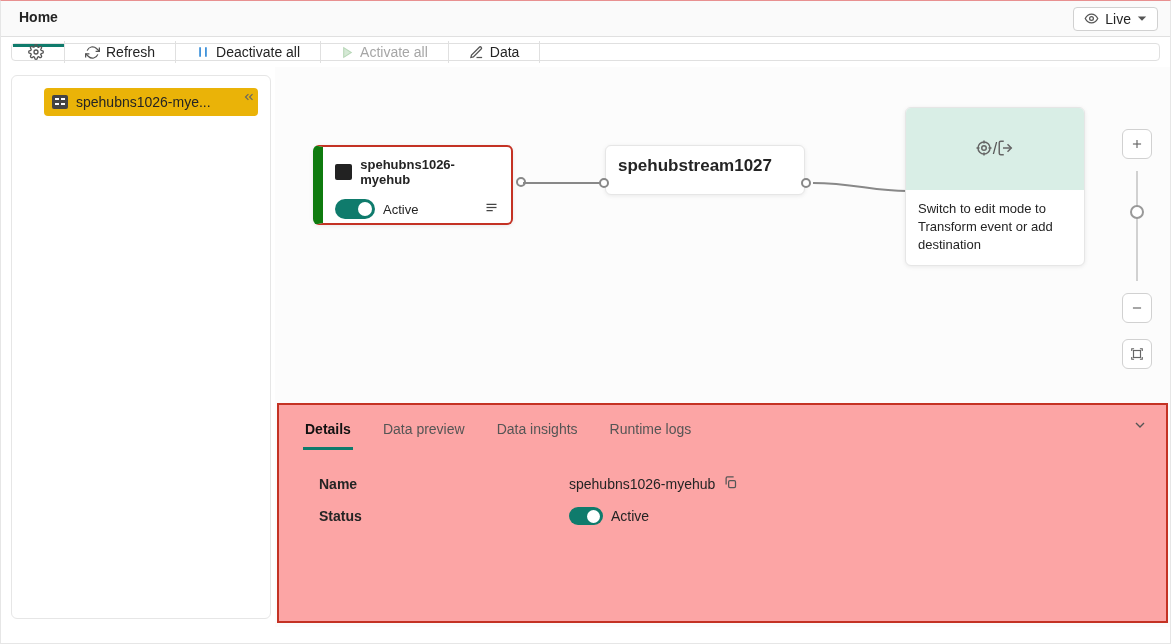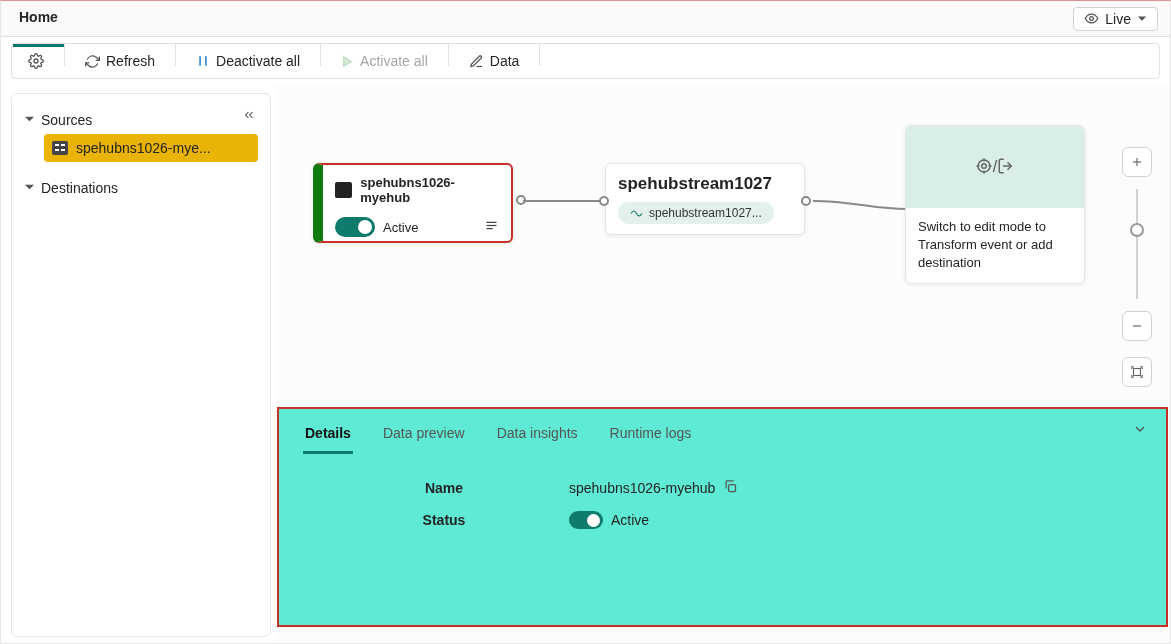--- a/index.html
+++ b/index.html
@@ -35,21 +35,22 @@
     gap: 6px;
     border: 1px solid #d1d1d1;
     border-radius: 4px;
     padding: 3px 10px;
     background: #fff;
   }
   
   .toolbar-row { padding: 6px 10px; }
   .toolbar {
     display: flex;
-    height: 36px;
+    align-items: center;
+    height: 18px;
     border: 1px solid #e0e0e0;
     border-radius: 4px;
     padding: 0 6px;
     gap: 4px;
     background: #fff;
   }
   .tbtn {
     display: inline-flex;
     align-items: center;
     gap: 6px;
@@ -181,26 +182,25 @@
     background: #fff; color: #555;
   }
   .ztrack { width: 2px; height: 110px; background: #d1d1d1; position: relative; margin: 4px 0; }
   .zthumb {
     width: 14px; height: 14px; border: 2px solid #999; background: #fff;
     border-radius: 50%; position: absolute; top: 34px; left: -6px;
   }
 
   
   .details-panel {
-    margin: 0 2px 18px 2px;
+    margin: 0 2px 4px 2px;
     border: 2px solid #c43224;
-    background: #5eead4;
+    background: #fca5a5;
     height: 220px;
     position: relative;
-    text-align: center;
   }
   .dp-tabs {
     display: flex; gap: 28px; padding: 10px 24px 0; border-bottom: 1px solid transparent;
   }
   .dp-tab { padding: 6px 2px 10px; color: #555; cursor: pointer; font-size: 14px; }
   .dp-tab.active { color: #111; font-weight: 600; border-bottom: 3px solid #0f7b6c; }
   .dp-collapse { position: absolute; right: 18px; top: 12px; color: #555; }
   .dp-body { padding: 24px 40px; }
   .kv { display: flex; align-items: center; margin-bottom: 14px; font-size: 14px; }
   .kv .k { width: 250px; font-weight: 600; }
@@ -282,39 +282,23 @@
 
 <div class="main">
 
   <div class="sidebar">
     <span class="collapse-chev">
       <svg width="14" height="14" viewBox="0 0 24 24" fill="none" stroke="#666" stroke-width="2">
           <polyline points="11 17 6 12 11 7"></polyline>
           <polyline points="18 17 13 12 18 7"></polyline>
         </svg>
     </span>
-    <div class="tree-header">
-      <span>
-        <svg width="11" height="11" viewBox="0 0 12 12">
-            <path d="M1 3l5 5 5-5" fill="#555"></path>
-          </svg>
-      </span>
-      <span>Sources</span>
-    </div>
     <div class="tree-item">
       <span class="sicon"></span>
       <span>spehubns1026-mye...</span>
-    </div>
-    <div class="tree-header" style="margin-top:12px">
-      <span>
-        <svg width="11" height="11" viewBox="0 0 12 12">
-            <path d="M1 3l5 5 5-5" fill="#555"></path>
-          </svg>
-      </span>
-      <span>Destinations</span>
     </div>
   </div>
 
   <div class="canvas-wrap">
     <div class="canvas">
 
       <div class="node node-source">
         <div class="title">
           <span class="sicon" style="width:18px;height:16px;display:inline-block;background:#222;border-radius:2px;position:relative"></span>
           <span>spehubns1026-myehub</span>
@@ -336,26 +320,20 @@
       </div>
 
       <svg class="conn" style="top:111px;left:248px" width="86" height="10">
         <line x1="0" y1="5" x2="80" y2="5" stroke="#888" stroke-width="2"></line>
         <polygon points="80,1 86,5 80,9" fill="#888"></polygon>
       </svg>
 
       <div class="node node-stream">
         <div class="port" style="left:-7px;top:32px"></div>
         <div class="title">spehubstream1027</div>
-        <div class="pill">
-          <svg width="13" height="13" viewBox="0 0 24 24" fill="none" stroke="currentColor" stroke-width="2">
-              <path d="M2 12c3-6 7-6 10 0s7 6 10 0"></path>
-            </svg>
-          <span>spehubstream1027...</span>
-        </div>
         <div class="port" style="right:-7px;top:32px"></div>
       </div>
 
       <svg class="conn" style="top:96px;left:538px" width="100" height="40">
         <path d="M0 20 C 40 20, 60 28, 94 28" fill="none" stroke="#888" stroke-width="2"></path>
         <polygon points="94,24 100,28 94,32" fill="#888"></polygon>
       </svg>
 
       <div class="node node-dest">
         <div class="cap">

